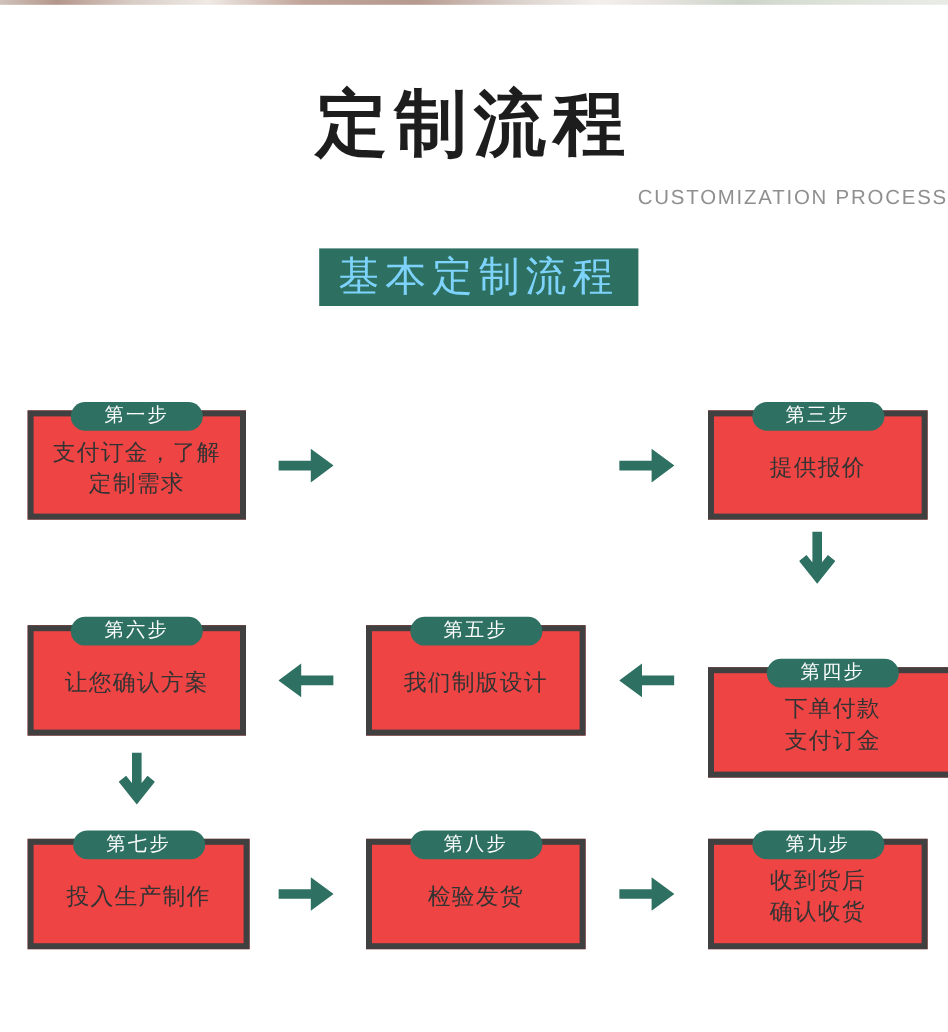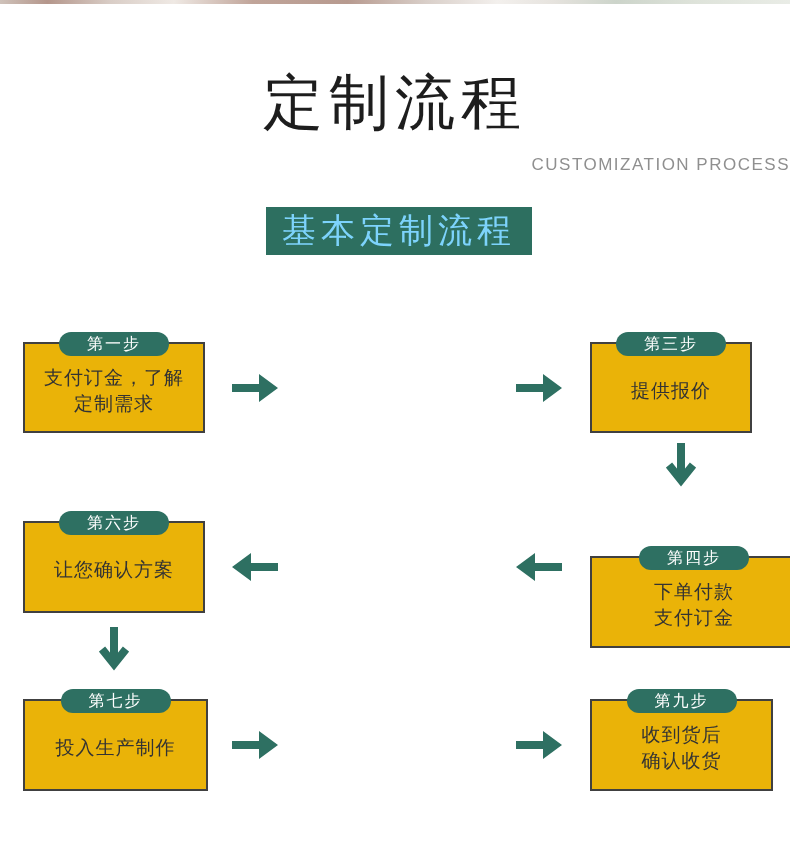--- a/index.html
+++ b/index.html
@@ -13,60 +13,60 @@
   .top-strip{
     position:absolute;left:0;top:0;width:790px;height:4px;
     background:linear-gradient(90deg,
       #cfc2ba 0%, #b4968b 6%, #d9cdc6 14%, #efe9e4 22%,
       #c0a499 32%, #b79a8f 44%, #d9cfc9 54%, #f3f0ed 63%,
       #e6e3de 70%, #ccd4ca 78%, #dee3da 88%, #e9ece6 100%);
   }
   .title{
     position:absolute;left:0;top:70px;width:790px;
     text-align:center;
-    font-size:60px;font-weight:400;color:#1d1d1d;
+    font-size:60px;font-weight:700;color:#1d1d1d;
     letter-spacing:6px;line-height:1.1;
   }
   .subtitle{
     position:absolute;left:0;top:155px;width:790px;
     text-align:right;
     font-size:17px;color:#8f8f8f;letter-spacing:1.5px;
   }
   .banner{
     position:absolute;left:266px;top:207px;width:266px;height:48px;
     background:#2d6f60;
     color:#7dd3fc;
     display:flex;align-items:center;justify-content:center;
     font-size:34px;letter-spacing:5px;
   }
   .flow{position:absolute;left:0;top:0;width:790px;height:860px;}
   .step{
     position:absolute;
-    background:#eab308;
-    border:2px solid #404040;
+    background:#ef4444;
+    border:5px solid #404040;
     box-sizing:border-box;
   }
   .pill{
     position:absolute;left:50%;top:-12px;transform:translateX(-50%);
     height:24px;min-width:62px;padding:0 24px;
     background:#2e7062;border-radius:13px;
     color:#ffffff;font-size:16px;line-height:24px;
     letter-spacing:2px;text-align:center;white-space:nowrap;
   }
   .step-text{
     position:absolute;left:0;top:6px;width:100%;height:calc(100% - 6px);
     display:flex;align-items:center;justify-content:center;
     text-align:center;
     font-size:19px;line-height:1.35;color:#333333;
     white-space:pre-line;letter-spacing:1px;
   }
   
   #s1{left:23px; top:342px;width:182px;height:91px;}
   #s2{left:305px;top:342px;width:183px;height:91px;}
-  #s3{left:590px;top:342px;width:162px;height:91px;}
+  #s3{left:590px;top:342px;width:183px;height:91px;}
   #s4{left:590px;top:521px;width:208px;height:92px;margin-top:35px;}
   #s5{left:305px;top:521px;width:183px;height:92px;}
   #s6{left:23px; top:521px;width:182px;height:92px;padding-left:44px;}
   #s7{left:23px; top:699px;width:185px;height:92px;}
   #s8{left:305px;top:699px;width:183px;height:92px;}
   #s9{left:590px;top:699px;width:183px;height:92px;}
   .arrow{position:absolute;}
   .arrow svg{display:block;}
 </style>
 </head>
@@ -90,28 +90,36 @@
   <div class="step" id="s3">
     <div class="pill">第三步</div>
     <div class="step-text">提供报价</div>
   </div>
 
   <div class="step" id="s4">
     <div class="pill">第四步</div>
     <div class="step-text">下单付款
 支付订金</div>
   </div>
+  <div class="step" id="s5">
+    <div class="pill">第五步</div>
+    <div class="step-text">我们制版设计</div>
+  </div>
   <div class="step" id="s6">
     <div class="pill">第六步</div>
     <div class="step-text">让您确认方案</div>
   </div>
 
   <div class="step" id="s7">
     <div class="pill">第七步</div>
     <div class="step-text">投入生产制作</div>
+  </div>
+  <div class="step" id="s8">
+    <div class="pill">第八步</div>
+    <div class="step-text">检验发货</div>
   </div>
   <div class="step" id="s9">
     <div class="pill">第九步</div>
     <div class="step-text">收到货后
 确认收货</div>
   </div>
 
   <div class="arrow" style="left:232px;top:373px;">
     <svg width="46" height="30" viewBox="0 0 46 30">
         <polygon points="0,11 27,11 27,1 46,15 27,29 27,19 0,19" fill="#2e7062"></polygon>

